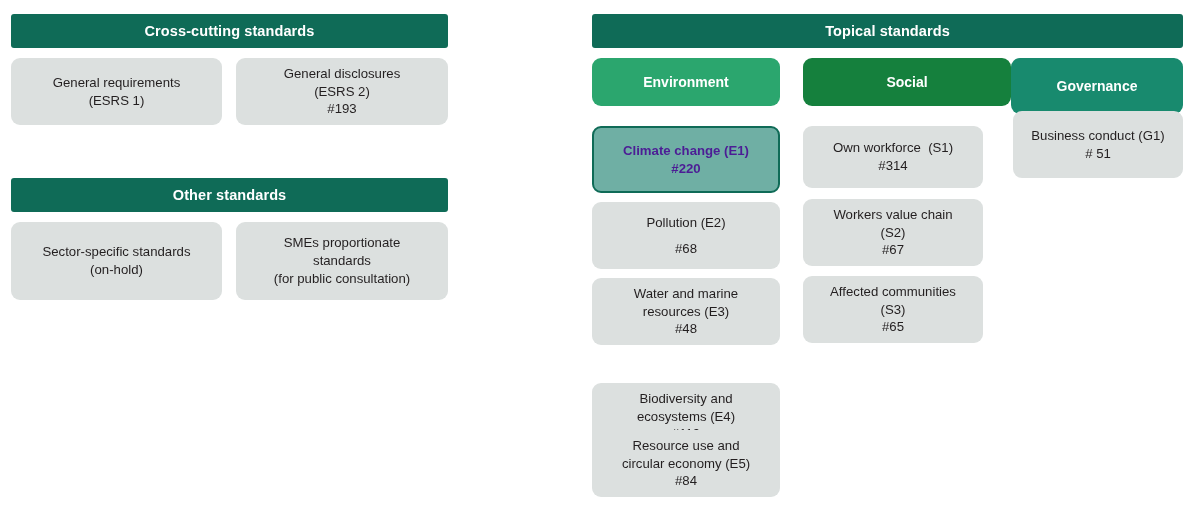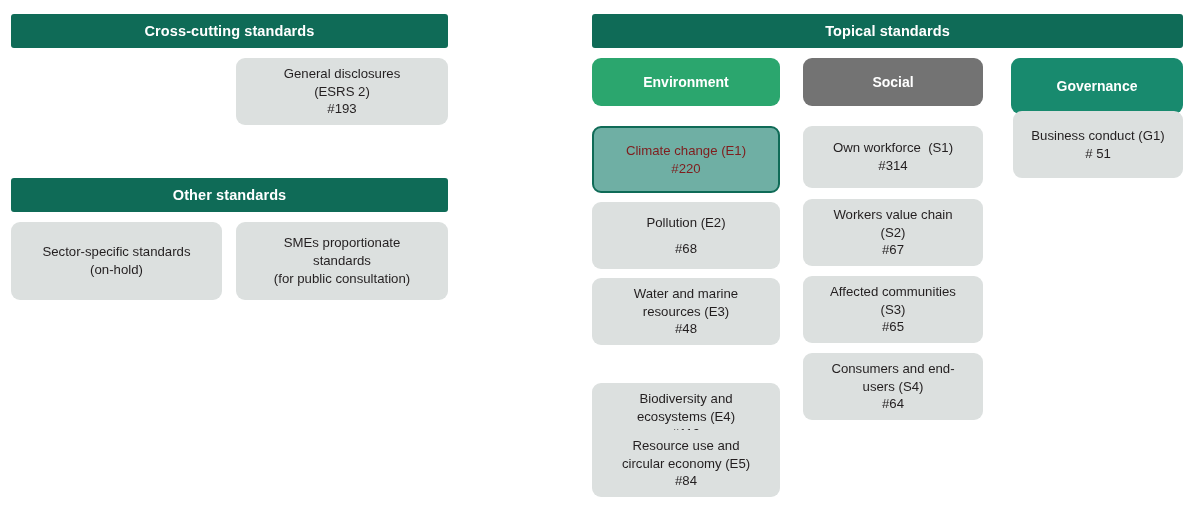--- a/index.html
+++ b/index.html
@@ -60,39 +60,39 @@
     font-size: 13.2px;
     line-height: 1.34;
     text-align: center;
     padding: 4px 7px;
   }
   .card .line { display: block; white-space: pre; }
 
   .card.highlight {
     background: #6FAFA4;
     border: 2.2px solid #0F6B57;
-    font-weight: normal;
-    color: #7f1d1d;
+    font-weight: bold;
+    color: #4c1d95;
   }
 
   
   #cross-head  { left: 11px;  top: 14px;  width: 437px; height: 34px; }
   #cross-c1    { left: 11px;  top: 58px;  width: 211px; height: 67px; }
   #cross-c2    { left: 236px; top: 58px;  width: 212px; height: 67px; }
 
   
   #other-head  { left: 11px;  top: 178px; width: 437px; height: 34px; }
   #other-c1    { left: 11px;  top: 222px; width: 211px; height: 78px; }
   #other-c2    { left: 236px; top: 222px; width: 212px; height: 78px; }
 
   
   #topical-head { left: 592px; top: 14px; width: 591px; height: 34px; }
 
   #head-e { left: 592px;  top: 58px; width: 188px; height: 48px; background: #2BA66E; }
-  #head-s { left: 803px;  top: 58px; width: 180px; height: 48px; background: #737373; }
+  #head-s { left: 803px;  top: 58px; width: 208px; height: 48px; background: #15803d; }
   #head-g { left: 1011px; top: 58px; width: 172px; height: 56px; background: #188A6E; }
 
   
   #e1 { left: 592px; top: 126px; width: 188px; height: 67px; }
   #e2 { left: 592px; top: 202px; width: 188px; height: 67px; gap: 8px; }
   #e3 { left: 592px; top: 278px; width: 188px; height: 67px; }
   #e4 { left: 592px; top: 354px; width: 188px; height: 67px; margin-top: 29px; }
   #e5 { left: 592px; top: 430px; width: 188px; height: 67px; }
 
   
@@ -104,20 +104,24 @@
   
   #g1 { left: 1013px; top: 111px; width: 170px; height: 67px; }
 </style>
 </head>
 <body>
 
 <div class="diagram">
 
   <div class="bar bar-dark" id="cross-head">Cross-cutting standards</div>
 
+  <div class="card" id="cross-c1">
+    <span class="line">General requirements</span>
+    <span class="line">(ESRS 1)</span>
+  </div>
 
   <div class="card" id="cross-c2">
     <span class="line">General disclosures</span>
     <span class="line">(ESRS 2)</span>
     <span class="line">#193</span>
   </div>
 
   <div class="bar bar-dark" id="other-head">Other standards</div>
 
   <div class="card" id="other-c1">
@@ -175,24 +179,19 @@
     <span class="line">(S2)</span>
     <span class="line">#67</span>
   </div>
 
   <div class="card" id="s3">
     <span class="line">Affected communities</span>
     <span class="line">(S3)</span>
     <span class="line">#65</span>
   </div>
 
-  <div class="card" id="s4">
-    <span class="line">Consumers and end-</span>
-    <span class="line">users (S4)</span>
-    <span class="line">#64</span>
-  </div>
 
   <div class="card" id="g1">
     <span class="line">Business conduct (G1)</span>
     <span class="line"># 51</span>
   </div>
 
 </div>
 
 </body></html>

